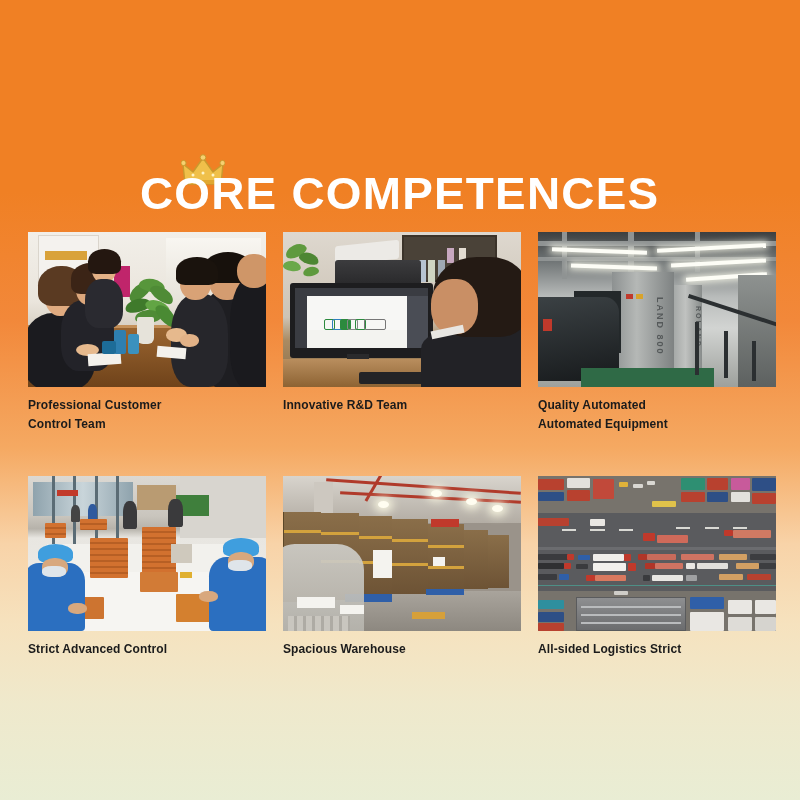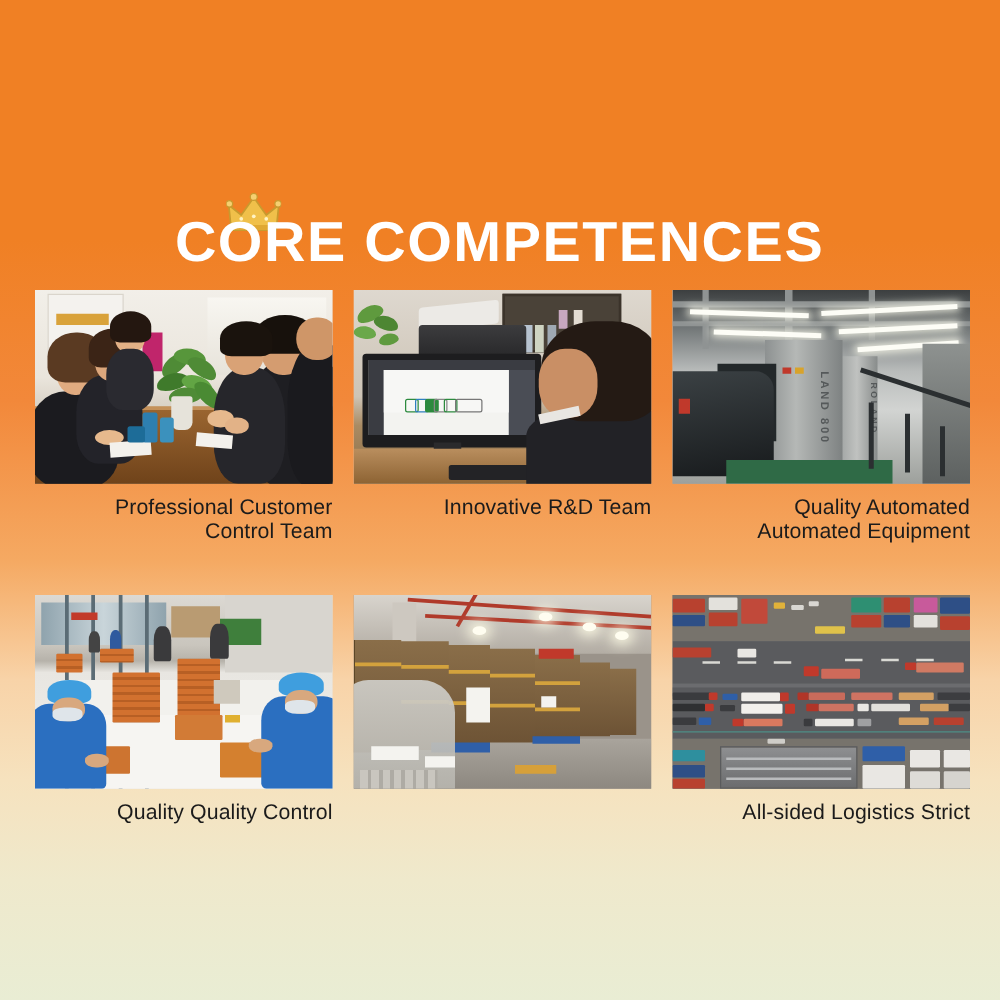--- a/index.html
+++ b/index.html
@@ -56,23 +56,23 @@
   .row.row-bottom { margin-top: 42px; }
   .cell { width: 238px; }
   .photo {
     position: relative;
     width: 238px; height: 155px;
     overflow: hidden;
     background: #8a8a8a;
   }
   .caption {
     margin-top: 9px;
-    text-align: right;
-    font-size: 17px;
-    font-weight: 400;
+    text-align: left;
+    font-size: 12px;
+    font-weight: 700;
     line-height: 19px;
     color: #1b1b1b;
     letter-spacing: 0.1px;
   }
 
   
   .p1 { background: linear-gradient(#e9e7e2, #ded8cf); }
   .p1 .wall { position:absolute; inset:0; background:
       linear-gradient(180deg,#f2efe9 0%,#eae5dc 45%,#d9d2c6 60%,#b08b5e 61%,#8d6437 100%); }
   .p1 .window { position:absolute; left:58%; top:4%; width:40%; height:40%;
@@ -428,21 +428,21 @@
           <div class="mask" style="left:6%;  top:58%; width:10%; height:7%;"></div>
           <div class="face" style="left:17%; top:82%; width:8%;  height:7%;"></div>
 
           <div class="coat" style="left:76%; top:52%; width:28%; height:48%;"></div>
           <div class="cap" style="left:82%; top:40%; width:15%; height:12%;"></div>
           <div class="face" style="left:84%; top:49%; width:11%; height:12%;"></div>
           <div class="mask" style="left:84%; top:54%; width:10%; height:7%;"></div>
           <div class="face" style="left:72%; top:74%; width:8%;  height:7%;"></div>
         </div>
         <div class="caption">
-          <div>Quality Quality Control</div>
+          <div>Strict Advanced Control</div>
         </div>
       </div>
 
       <div class="cell">
         <div class="photo p5">
           <div class="ceil"></div>
           <div class="pipe" style="left:18%; top:6%;  width:82%; transform:rotate(4deg);"></div>
           <div class="pipe" style="left:24%; top:13%; width:76%; transform:rotate(3deg);"></div>
           <div class="pipe" style="left:30%; top:2%;  width:20%; transform:rotate(-60deg);"></div>
           <div class="lamp" style="left:62%; top:9%;"></div>
@@ -479,20 +479,23 @@
           <div class="lbl" style="left:38%; top:48%; width:8%;  height:14%;"></div>
           <div class="lbl" style="left:38%; top:62%; width:8%;  height:4%;"></div>
           <div class="lbl" style="left:63%; top:52%; width:5%;  height:6%;"></div>
 
           <div class="wrap" style="left:-4%; top:44%; width:38%; height:56%; border-radius:24% 30% 0 0;"></div>
           <div class="lbl" style="left:6%;  top:78%; width:16%; height:7%;"></div>
           <div class="lbl" style="left:24%; top:83%; width:10%; height:6%;"></div>
           <div style="position:absolute; left:2%; top:90%; width:26%; height:10%;
                       background:repeating-linear-gradient(90deg,#c9c6bf 0 6px,#aeaba4 6px 9px);"></div>
           <div style="position:absolute; left:54%; top:88%; width:14%; height:4%; background:#d6a03a;"></div>
+        </div>
+        <div class="caption">
+          <div>Spacious Warehouse</div>
         </div>
       </div>
 
       <div class="cell">
         <div class="photo p6">
           <div class="yard" style="top:0;   height:24%;"></div>
           <div class="road" style="top:24%; height:22%;"></div>
           <div class="yard" style="top:46%; height:6%;  background:#6b6c6f;"></div>
           <div class="road" style="top:48%; height:26%;"></div>
           <div class="yard" style="top:74%; height:26%;"></div>

